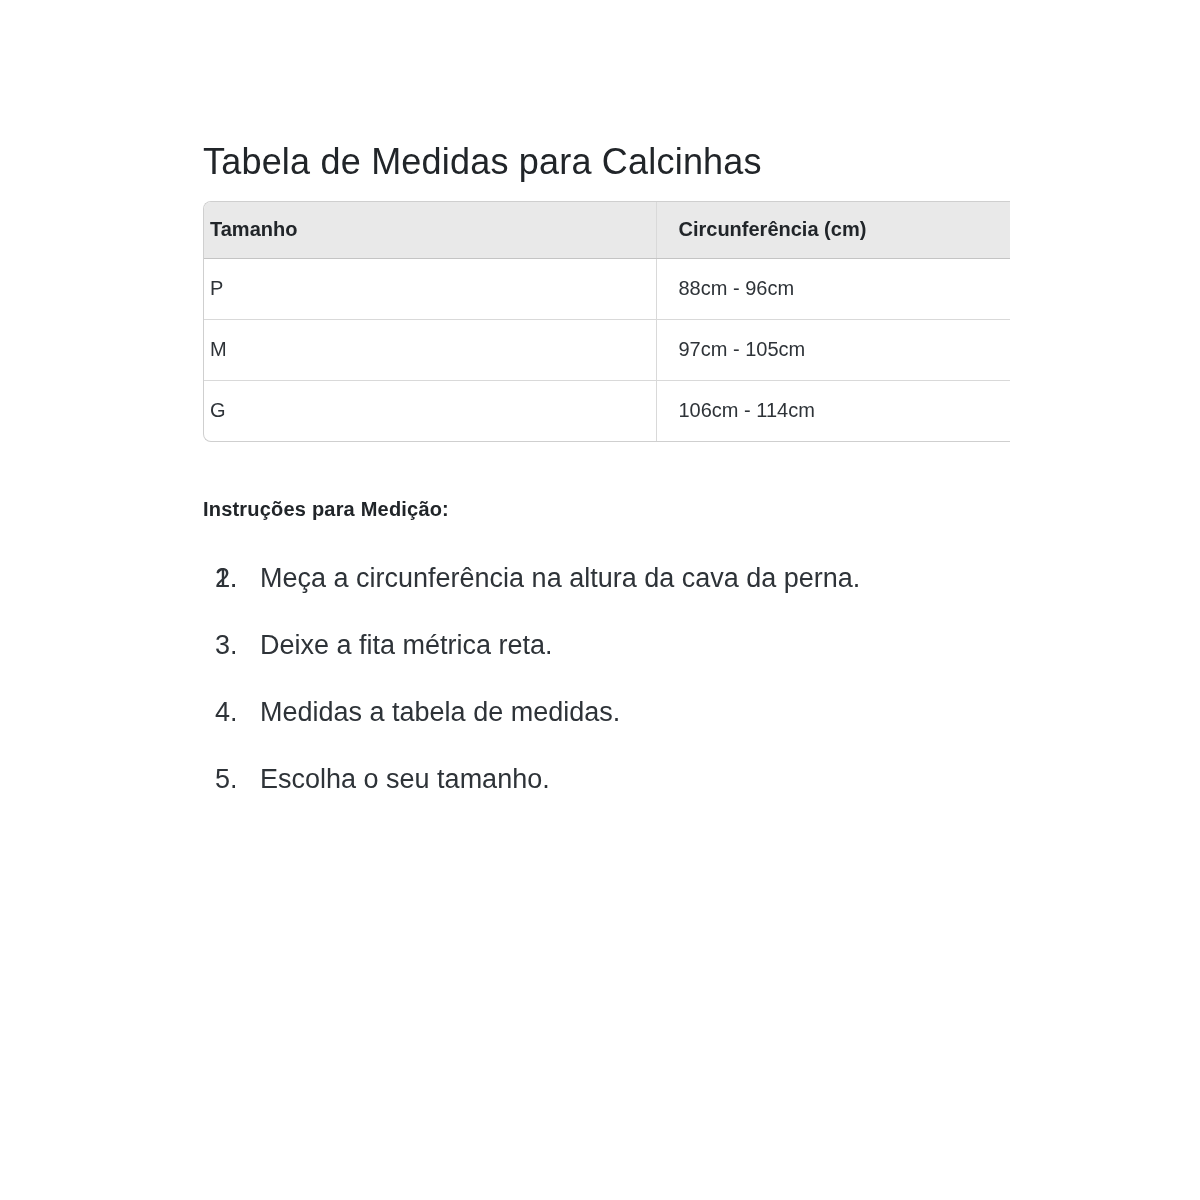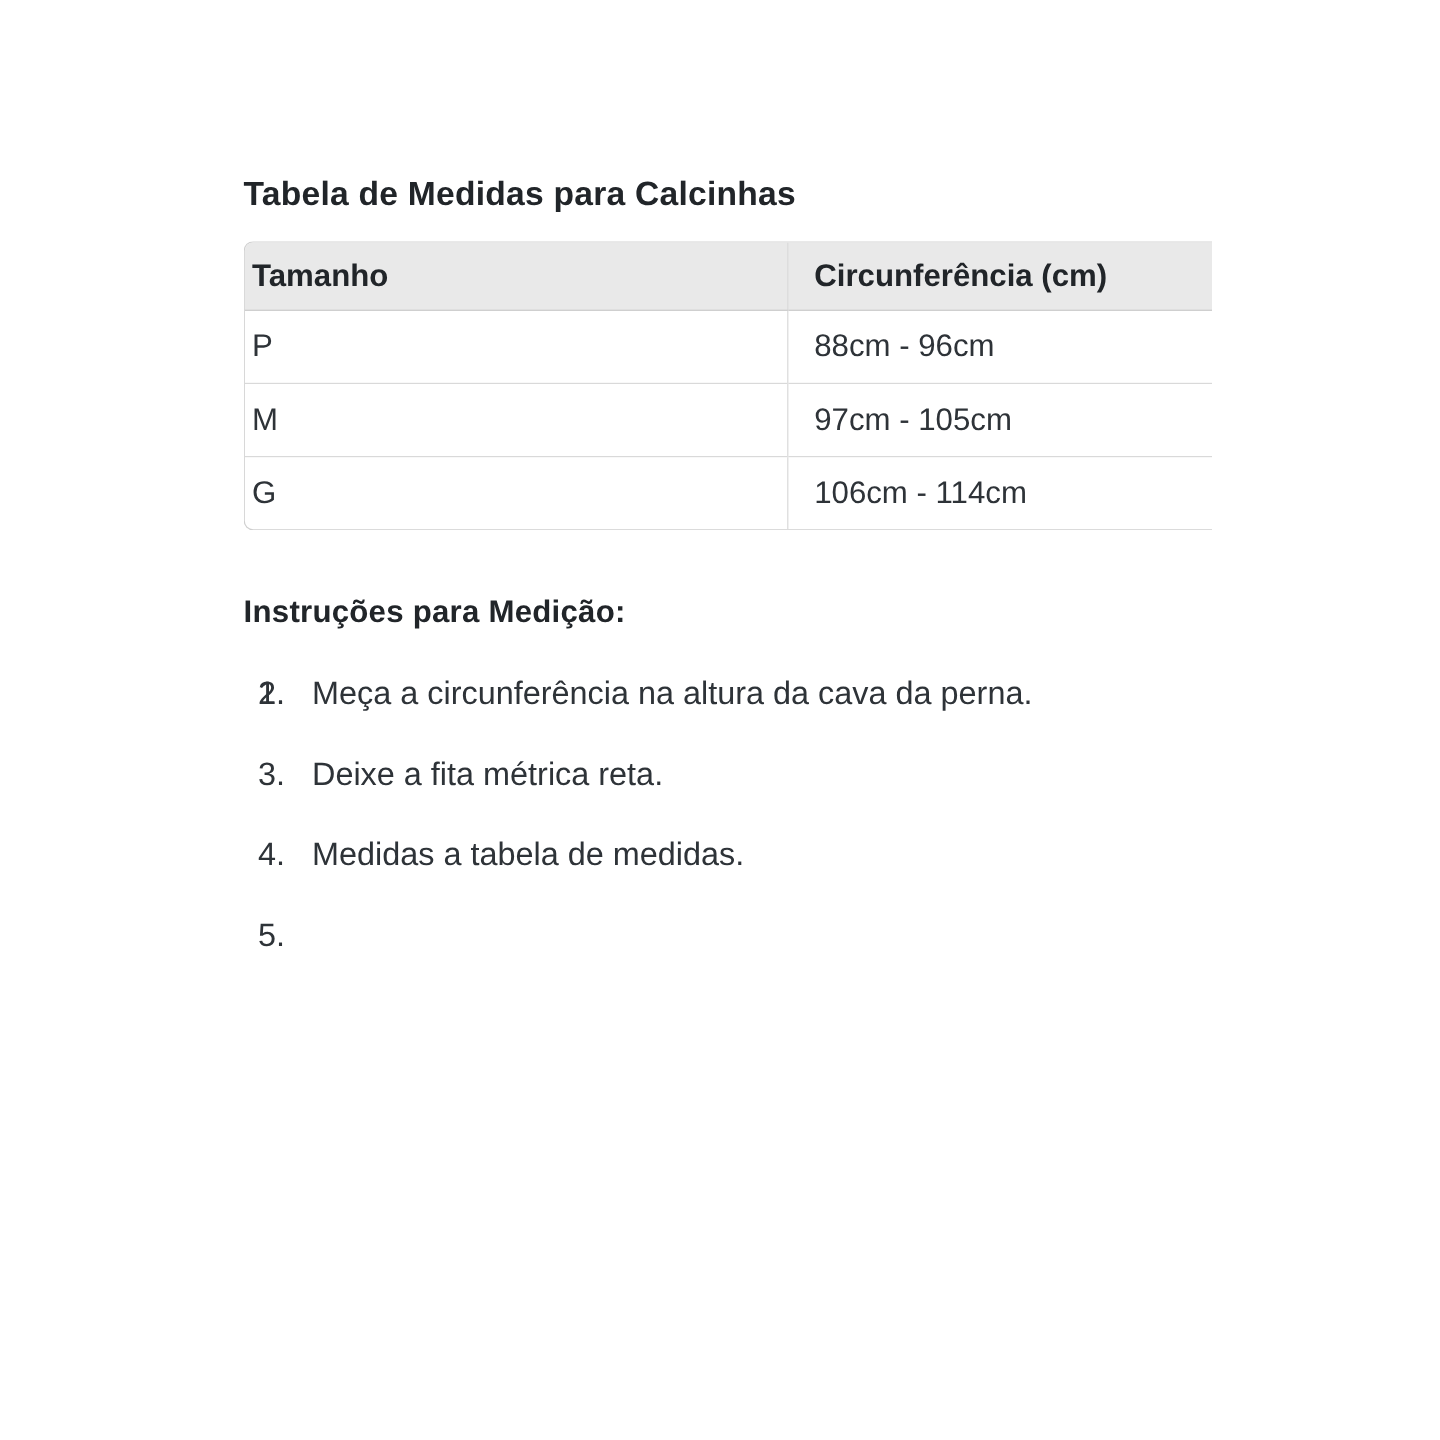--- a/index.html
+++ b/index.html
@@ -21,40 +21,40 @@
   .page {
     position: relative;
     width: 1200px;
     height: 1200px;
     background: var(--page-bg);
     padding: 145px 0 0 203px;
     overflow: hidden;
   }
   .page-title {
     margin: 0;
-    font-size: 28px;
+    font-size: 36px;
     line-height: 34px;
-    font-weight: 700;
+    font-weight: 400;
     color: var(--text-color);
     letter-spacing: 0.2px;
   }
   
   .table-clip {
     margin-top: 22px;
     width: 807px;
     overflow: hidden;
     border: 1px solid var(--table-outer-border);
     border-right: none;
     border-radius: 8px 0 0 8px;
   }
   table.size-table {
     width: 900px;
     border-collapse: collapse;
     table-layout: fixed;
-    font-size: 26px;
+    font-size: 20px;
     color: var(--body-text-color);
   }
   table.size-table col.col-size { width: 452px; }
   table.size-table th {
     background: var(--table-header-bg);
     text-align: left;
     font-weight: 700;
     color: var(--text-color);
     height: 56px;
     border-bottom: 1px solid var(--header-divider);
@@ -68,21 +68,21 @@
   table.size-table th:nth-child(2),
   table.size-table td:nth-child(2) {
     border-left: 1px solid var(--table-border);
     padding-left: 22px;
   }
   table.size-table tbody tr + tr td {
     border-top: 1px solid var(--table-border);
   }
   .instructions-title {
     margin: 50px 0 0 0;
-    font-size: 26px;
+    font-size: 20px;
     line-height: 34px;
     font-weight: 700;
     color: var(--text-color);
     letter-spacing: 0.2px;
   }
   ol.instructions-list {
     list-style: none;
     margin: 36px 0 0 0;
     padding: 0;
     font-size: 27px;
@@ -149,16 +149,17 @@
     <li>
       <span class="step-num">3.</span>
       <span class="step-text">Deixe a fita métrica reta.</span>
     </li>
     <li>
       <span class="step-num">4.</span>
       <span class="step-text">Medidas a tabela de medidas.</span>
     </li>
     <li>
       <span class="step-num">5.</span>
+      <span class="step-text">Escolha o seu tamanho.</span>
     </li>
   </ol>
 
 </div>
 
 </body></html>

